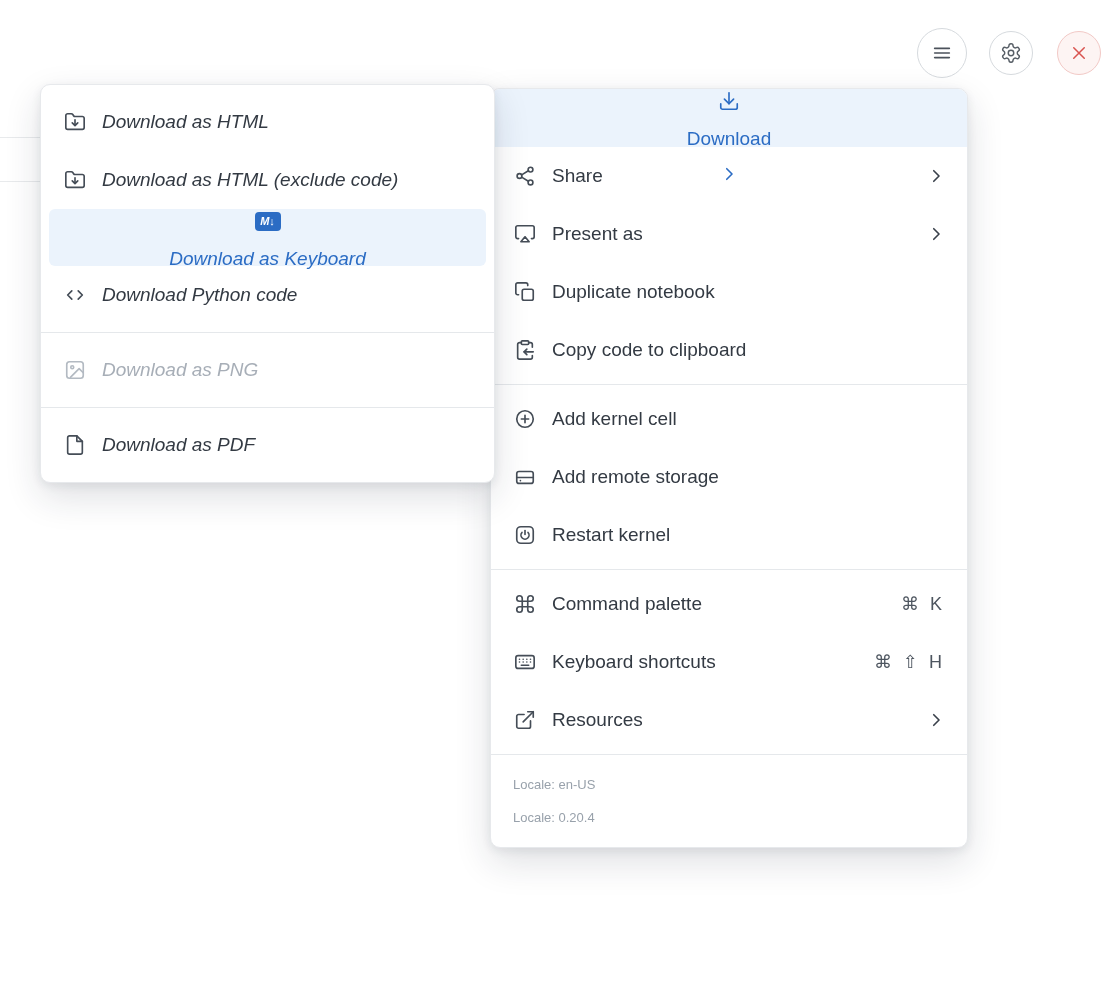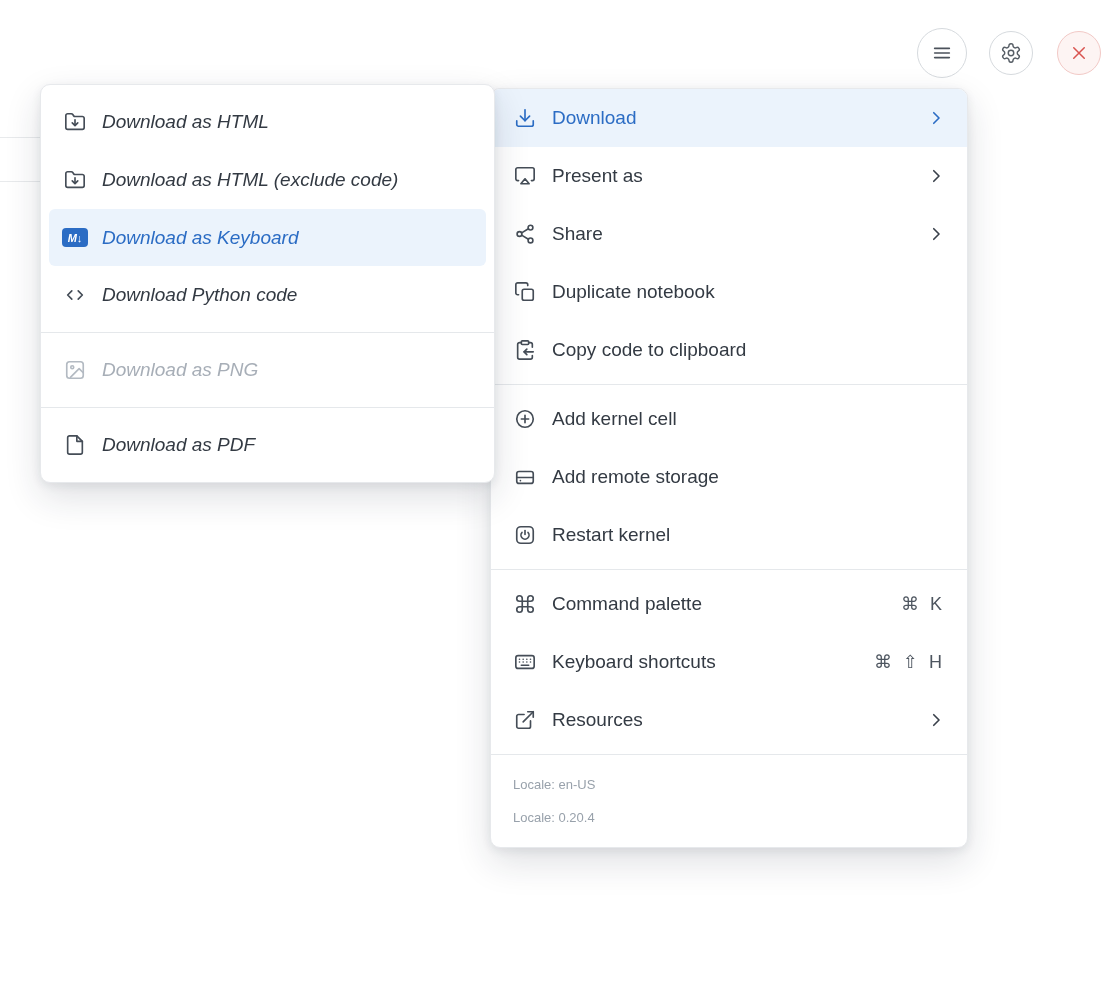--- a/index.html
+++ b/index.html
@@ -47,21 +47,21 @@
   .sep{height:1px;background:#e5e8eb;}
   
   .mi{
     display:flex;align-items:center;height:58px;padding:0 22px;gap:15px;
     font-size:19px;color:#333a43;cursor:pointer;background:transparent;
   }
   .mi-icon{width:24px;height:24px;display:flex;align-items:center;justify-content:center;color:#454d57;flex:0 0 auto;}
   .mi-label{flex:1;white-space:nowrap;}
   .mi-chev{display:flex;color:#39404a;flex:0 0 auto;}
   .mi-shortcut{color:#4d555f;font-size:18px;letter-spacing:3px;white-space:nowrap;}
-  .mi.active{background:var(--accent-bg);color:var(--accent);}
+  .mi.active{background:var(--accent-bg);color:var(--accent);flex-direction:column;}
   .mi.active .mi-icon,.mi.active .mi-chev{color:var(--accent);}
   .mi.inset{margin:0 8px;border-radius:6px;padding:0 14px;height:57px;}
   .mi.disabled{color:#a7aeb7;cursor:default;}
   .mi.disabled .mi-icon{color:#b3bac2;}
   
   .md-badge{
     min-width:26px;height:19px;padding:0 3px;border-radius:4px;
     background:var(--accent);color:#fff;font-size:11px;font-weight:bold;
     display:flex;align-items:center;justify-content:center;letter-spacing:0;
   }
@@ -113,53 +113,53 @@
       <span class="mi-chev">
         <svg width="18" height="18" viewBox="0 0 24 24" fill="none" stroke="currentColor" stroke-width="2.2" stroke-linecap="round" stroke-linejoin="round">
             <path d="m9 5 7 7-7 7"></path>
           </svg>
       </span>
     </div>
 
     <div class="mi">
       <span class="mi-icon">
         <svg width="22" height="22" viewBox="0 0 24 24" fill="none" stroke="currentColor" stroke-width="1.8" stroke-linecap="round" stroke-linejoin="round">
+          <circle cx="18" cy="5" r="2.6"></circle>
+            <circle cx="6" cy="12" r="2.6"></circle>
+            <circle cx="18" cy="19" r="2.6"></circle>
+          <line x1="8.3" y1="10.8" x2="15.7" y2="6.2"></line>
+            <line x1="8.3" y1="13.2" x2="15.7" y2="17.8"></line>
+        </svg>
+      </span>
+      <span class="mi-label">Share</span>
+      <span class="mi-chev">
+        <svg width="18" height="18" viewBox="0 0 24 24" fill="none" stroke="currentColor" stroke-width="2.2" stroke-linecap="round" stroke-linejoin="round">
+            <path d="m9 5 7 7-7 7"></path>
+          </svg>
+      </span>
+    </div>
+
+    <div class="mi">
+      <span class="mi-icon">
+        <svg width="22" height="22" viewBox="0 0 24 24" fill="none" stroke="currentColor" stroke-width="1.8" stroke-linecap="round" stroke-linejoin="round">
           <path d="M5 17H4a2 2 0 0 1-2-2V5a2 2 0 0 1 2-2h16a2 2 0 0 1 2 2v10a2 2 0 0 1-2 2h-1"></path>
           <polygon points="12 15 16.5 20.5 7.5 20.5"></polygon>
         </svg>
       </span>
       <span class="mi-label">Present as</span>
       <span class="mi-chev">
         <svg width="18" height="18" viewBox="0 0 24 24" fill="none" stroke="currentColor" stroke-width="2.2" stroke-linecap="round" stroke-linejoin="round">
             <path d="m9 5 7 7-7 7"></path>
           </svg>
       </span>
     </div>
 
     <div class="mi">
       <span class="mi-icon">
         <svg width="22" height="22" viewBox="0 0 24 24" fill="none" stroke="currentColor" stroke-width="1.8" stroke-linecap="round" stroke-linejoin="round">
-          <circle cx="18" cy="5" r="2.6"></circle>
-            <circle cx="6" cy="12" r="2.6"></circle>
-            <circle cx="18" cy="19" r="2.6"></circle>
-          <line x1="8.3" y1="10.8" x2="15.7" y2="6.2"></line>
-            <line x1="8.3" y1="13.2" x2="15.7" y2="17.8"></line>
-        </svg>
-      </span>
-      <span class="mi-label">Share</span>
-      <span class="mi-chev">
-        <svg width="18" height="18" viewBox="0 0 24 24" fill="none" stroke="currentColor" stroke-width="2.2" stroke-linecap="round" stroke-linejoin="round">
-            <path d="m9 5 7 7-7 7"></path>
-          </svg>
-      </span>
-    </div>
-
-    <div class="mi">
-      <span class="mi-icon">
-        <svg width="22" height="22" viewBox="0 0 24 24" fill="none" stroke="currentColor" stroke-width="1.8" stroke-linecap="round" stroke-linejoin="round">
           <rect x="9" y="9" width="12" height="12" rx="2"></rect>
           <path d="M5 15H4a2 2 0 0 1-2-2V4a2 2 0 0 1 2-2h9a2 2 0 0 1 2 2v1"></path>
         </svg>
       </span>
       <span class="mi-label">Duplicate notebook</span>
     </div>
 
     <div class="mi">
       <span class="mi-icon">
         <svg width="22" height="22" viewBox="0 0 24 24" fill="none" stroke="currentColor" stroke-width="1.8" stroke-linecap="round" stroke-linejoin="round">

